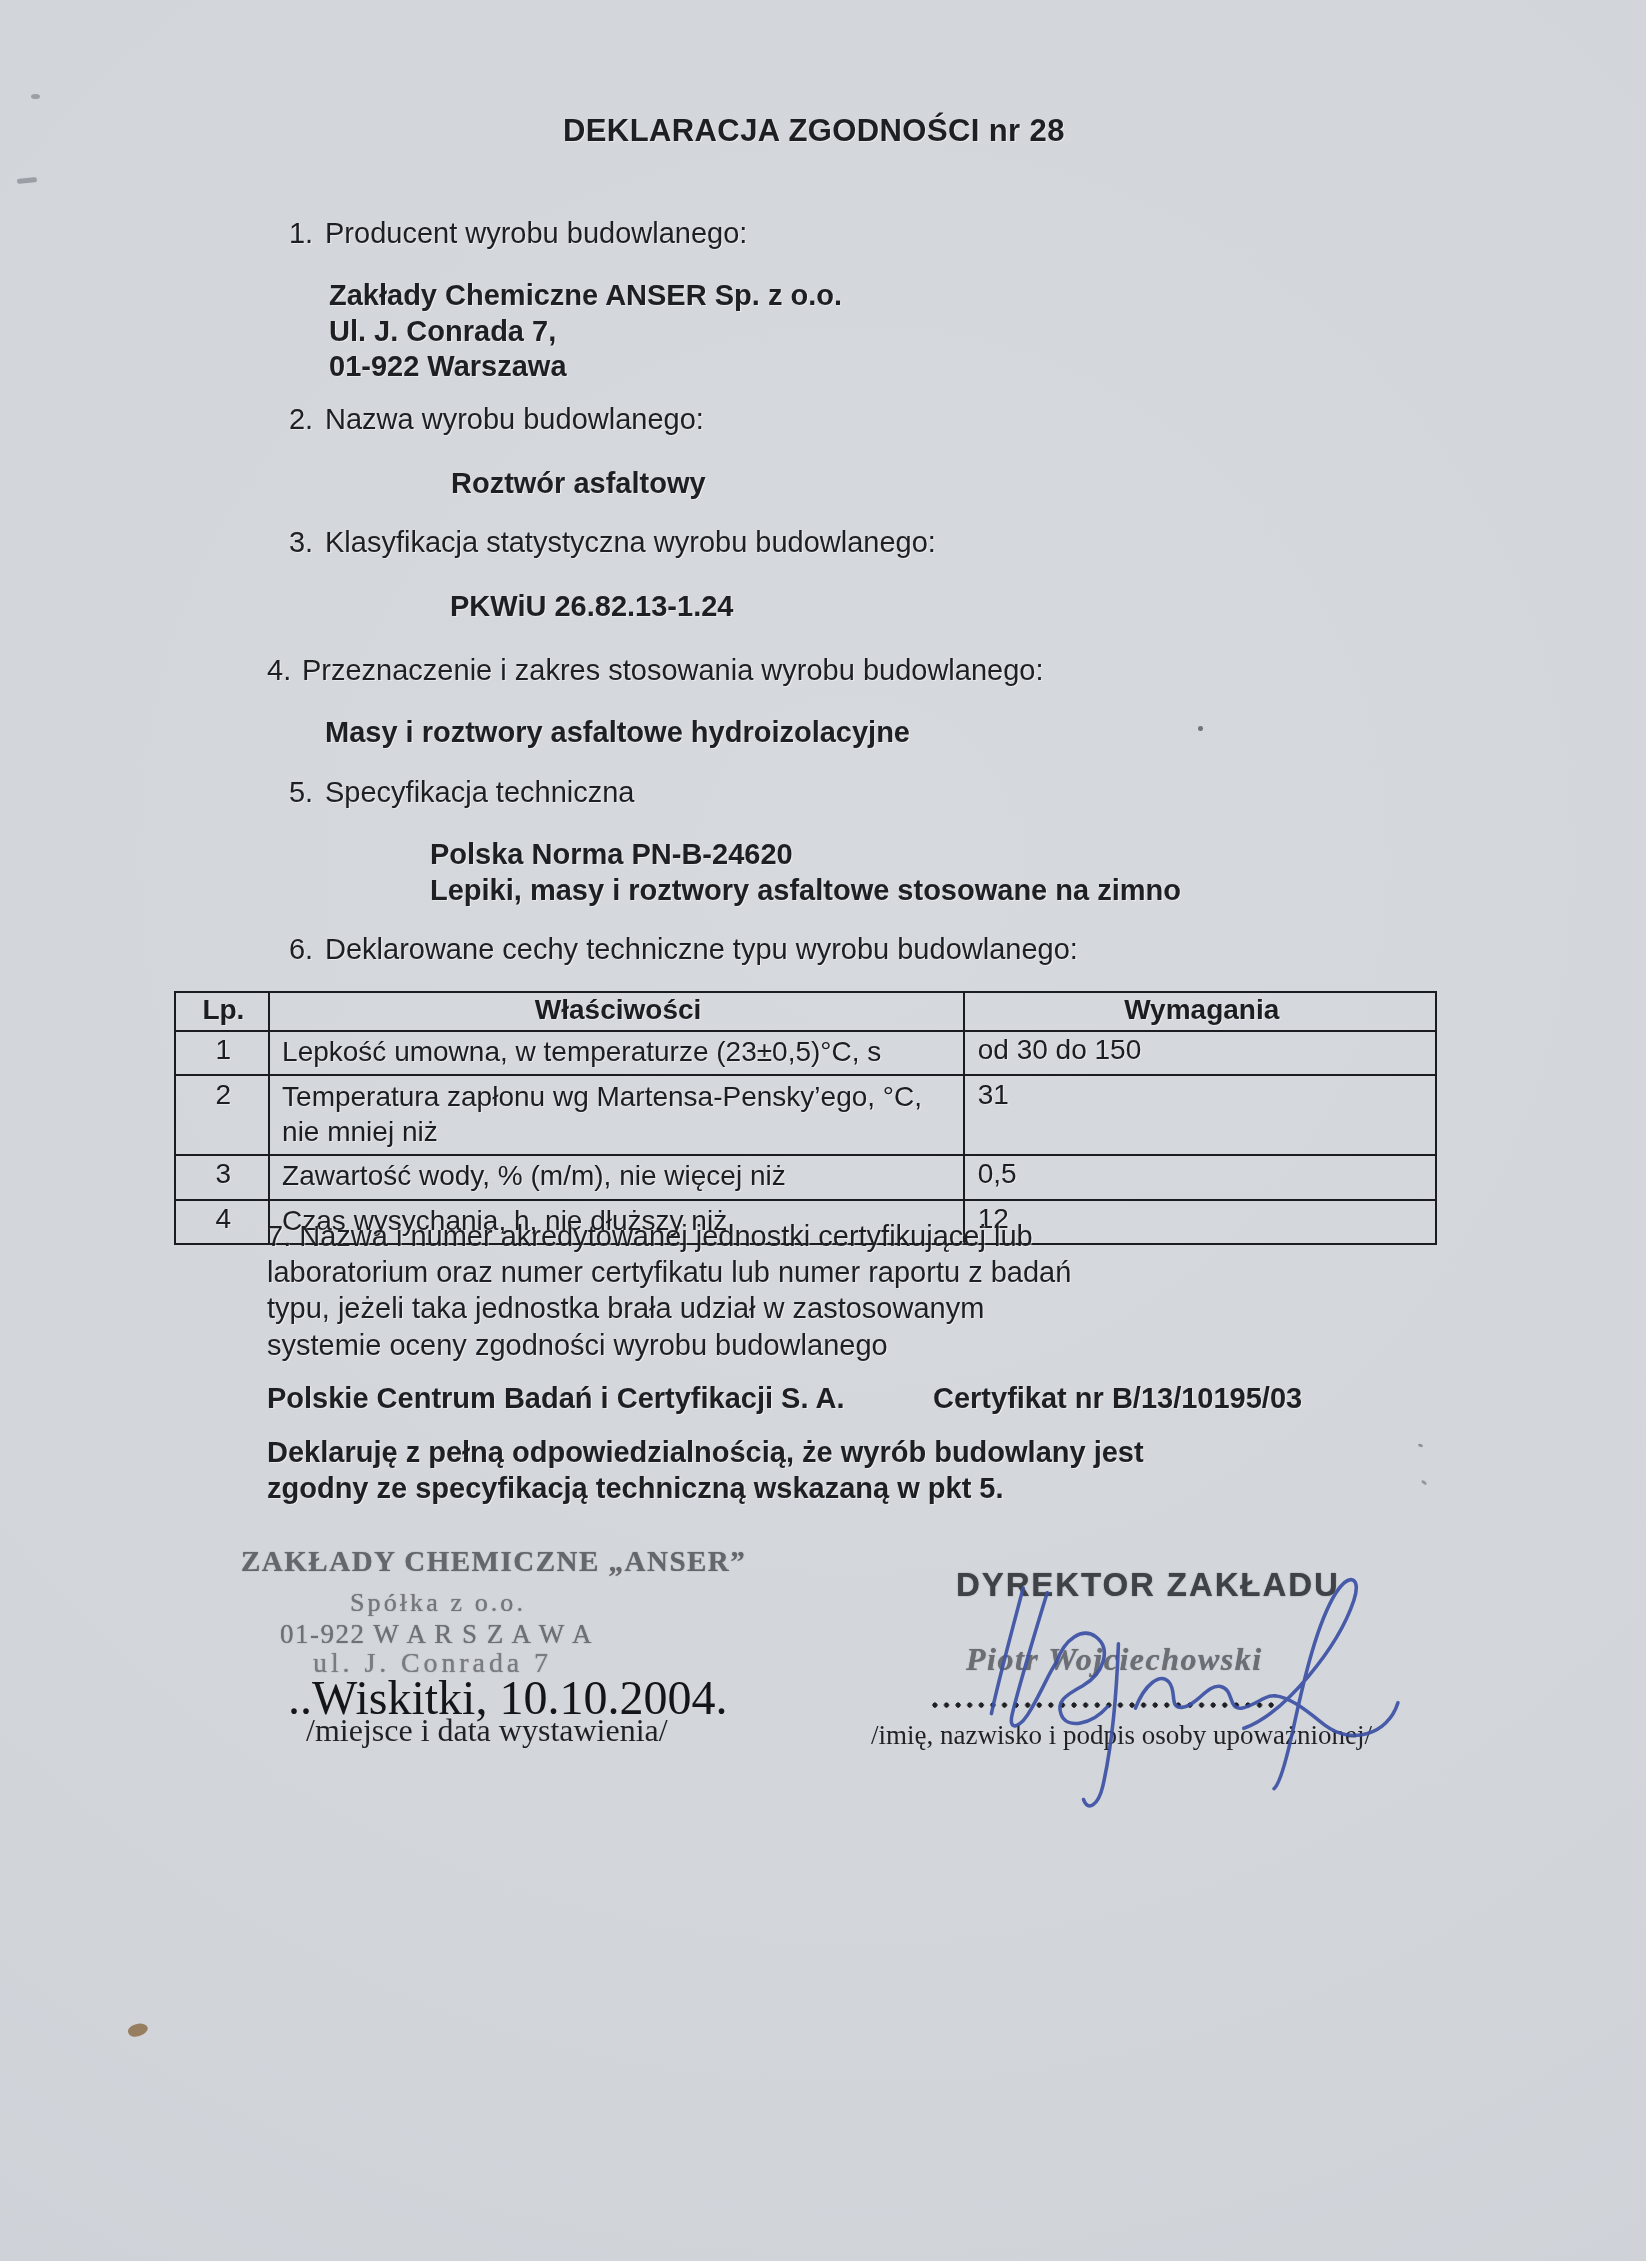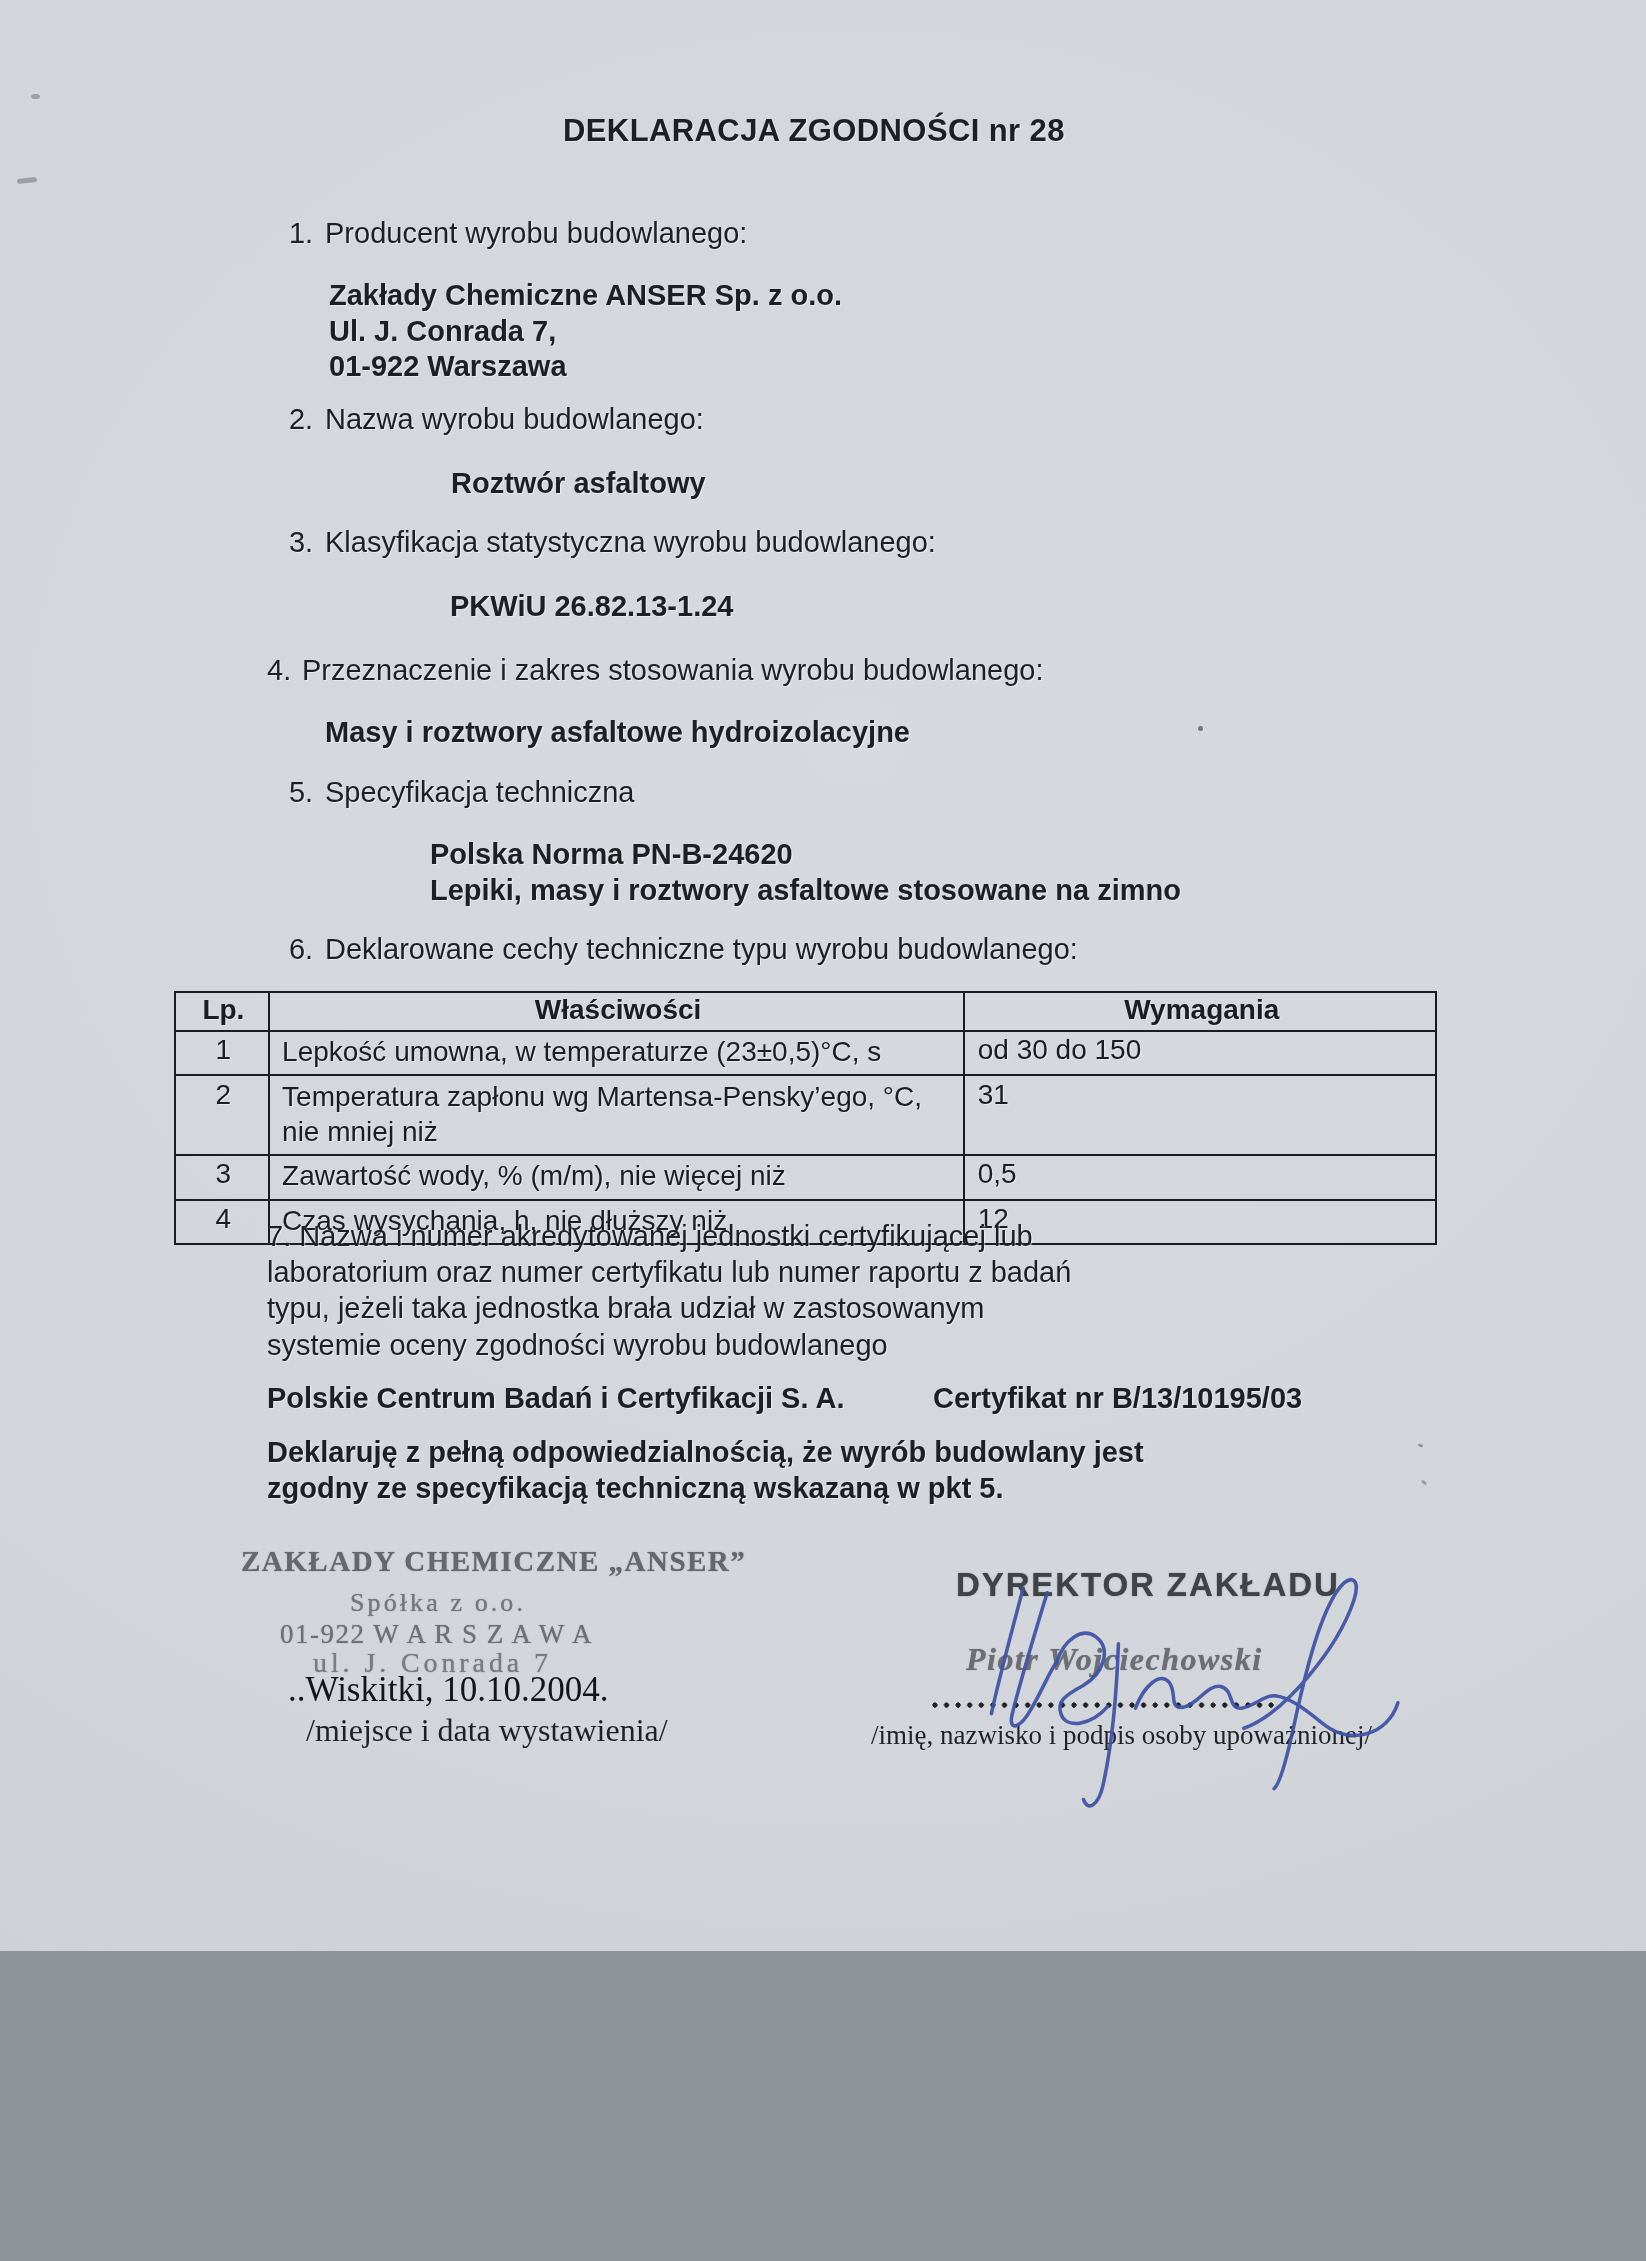--- a/index.html
+++ b/index.html
@@ -1,19 +1,19 @@
 <!DOCTYPE html>
 <html style="font-size:12.4px"><head>
 <meta charset="utf-8">
 <style>
   html,body{margin:0;padding:0;}
   body{background:#8f949b;}
   .page{
     position:relative;
-    width:1647px;height:1951px;
+    width:1647px;height:2261px;
     margin:0 auto;
     background:radial-gradient(130% 95% at 52% 38%, #d6d9de 0%, #d2d5da 55%, #cbced4 100%);
     overflow:hidden;
     font-family:"Liberation Sans", sans-serif;
     color:#1d1f22;
   }
   .t{position:absolute;white-space:nowrap;line-height:1.15;}
   .serif{font-family:"Liberation Serif",serif;}
   .b{font-weight:bold;}
   .emboss{text-shadow:1.2px 1.2px 0 rgba(255,255,255,.45);}
@@ -138,21 +138,21 @@
   <div class="t body-size b emboss" style="left:933px;top:1382px">Certyfikat nr B/13/10195/03</div>
 
   <div class="t body-size b emboss" style="left:267px;top:1436px">Deklaruję z pełną odpowiedzialnością, że wyrób budowlany jest</div>
   <div class="t body-size b emboss" style="left:267px;top:1472px">zgodny ze specyfikacją techniczną wskazaną w pkt 5.</div>
 
   <div class="t serif b stamp" style="left:241px;top:1545px;font-size:29px;letter-spacing:1.5px">ZAKŁADY CHEMICZNE „ANSER”</div>
   <div class="t serif stamp" style="left:350px;top:1588px;font-size:26px;letter-spacing:3.1px;color:#74777b">Spółka z o.o.</div>
   <div class="t serif stamp" style="left:280px;top:1619px;font-size:27px;letter-spacing:1.5px;color:#6d7074">01-922  W A R S Z A W A</div>
   <div class="t serif stamp" style="left:313px;top:1647px;font-size:28px;letter-spacing:3.9px;color:#797c80">ul. J. Conrada 7</div>
 
-  <div class="t serif" style="left:288px;top:1670px;font-size:35px;color:#141518">..Wiskitki, 10.10.2004.</div>
+  <div class="t serif" style="left:288px;top:1670px;font-size:48px;color:#141518">..Wiskitki, 10.10.2004.</div>
   <div class="t serif" style="left:306px;top:1712px;font-size:32px;color:#1f2124">/miejsce i data wystawienia/</div>
 
   <div class="t b stamp-dark" style="left:956px;top:1566px;font-size:33px;letter-spacing:1.9px">DYREKTOR ZAKŁADU</div>
   <div class="t serif b stamp-name" style="left:966px;top:1641px;font-size:32px;font-style:italic;letter-spacing:1.5px">Piotr Wojciechowski</div>
 
   <div class="dotline"></div>
 
   <div class="t serif" style="left:871px;top:1720px;font-size:27px;color:#1f2124">/imię, nazwisko i podpis  osoby upoważnionej/</div>
 
   <svg class="sig" width="542" height="248" viewBox="1150 2030 700 320">

